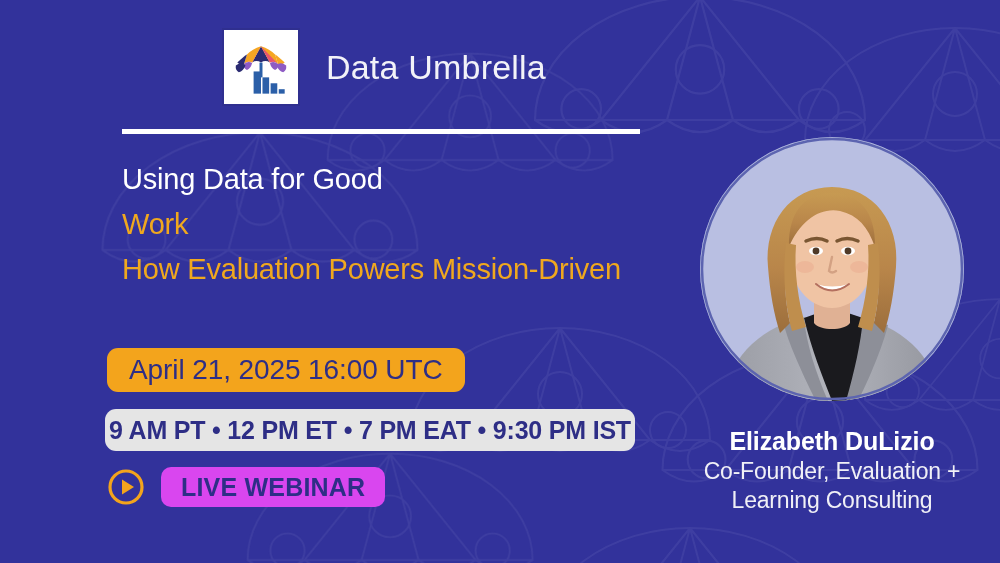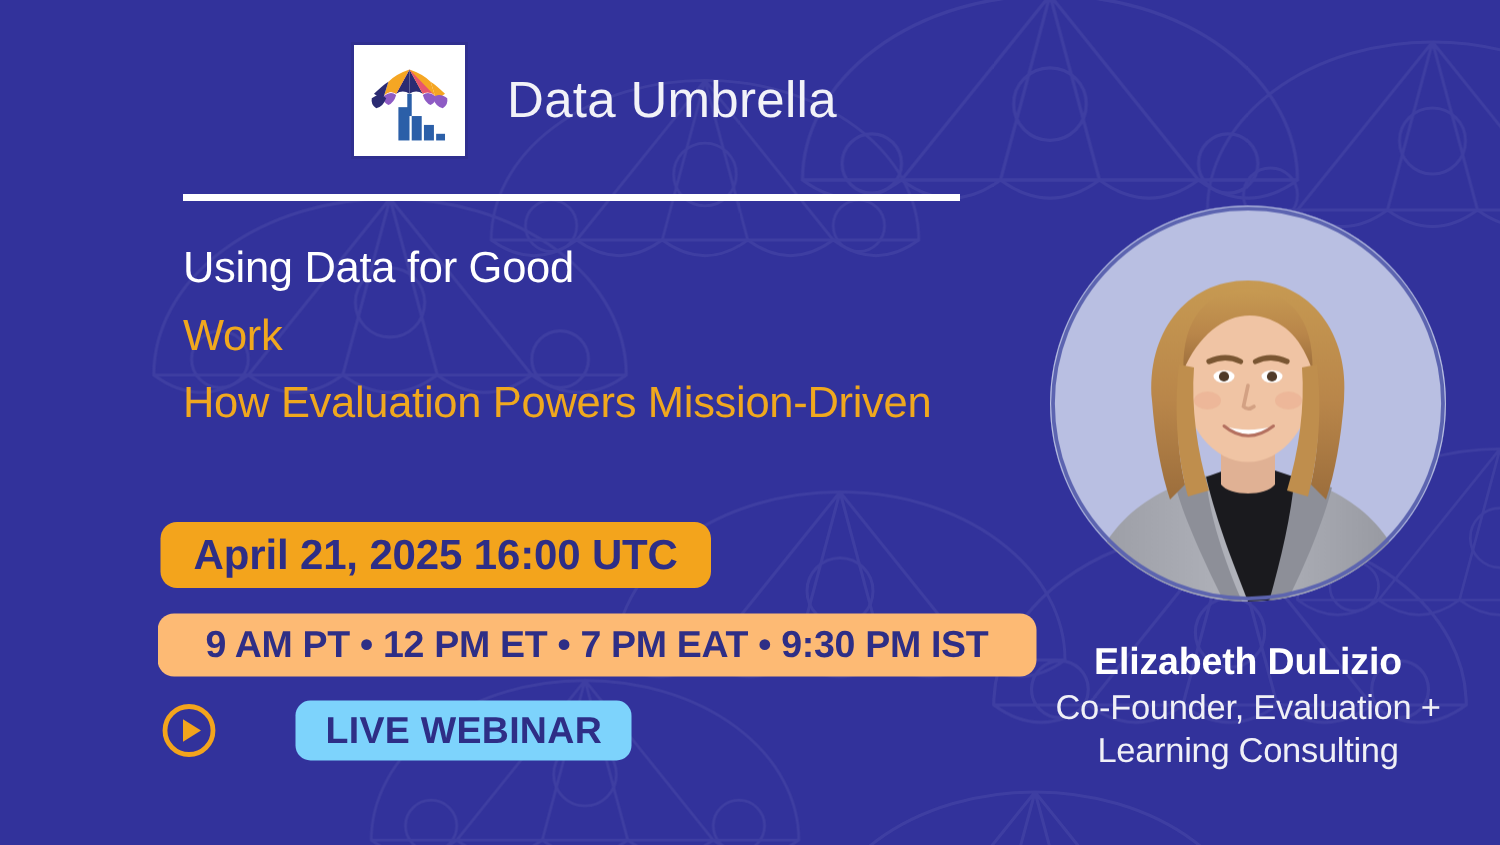--- a/index.html
+++ b/index.html
@@ -21,21 +21,21 @@
   #watermark {
     position: absolute;
     inset: 0;
     z-index: 0;
     pointer-events: none;
   }
 
   
   #brand-row {
     position: absolute;
-    left: 234px;
+    left: 222px;
     top: 28px;
     display: flex;
     align-items: center;
     gap: 26px;
     z-index: 3;
   }
   #brand-logo {
     width: 78px;
     height: 78px;
     background: #FFFFFF;
@@ -85,35 +85,35 @@
     left: 107px;
     top: 348px;
     height: 44px;
     padding: 0 22px;
     display: flex;
     align-items: center;
     background: #F3A41C;
     border-radius: 11px;
     color: #2E2E86;
     font-size: 28px;
-    font-weight: bold;
+    font-weight: normal;
     letter-spacing: -0.1px;
     white-space: nowrap;
     z-index: 3;
     box-sizing: border-box;
   }
   #badge-timezones {
     position: absolute;
     left: 105px;
     top: 409px;
     height: 42px;
-    padding: 0 32px;
-    display: flex;
-    align-items: center;
-    background: #fdba74;
+    padding: 0 4px;
+    display: flex;
+    align-items: center;
+    background: #e5e5e5;
     border-radius: 11px;
     color: #2E2E86;
     font-size: 25px;
     font-weight: bold;
     letter-spacing: -0.2px;
     white-space: nowrap;
     z-index: 3;
     box-sizing: border-box;
   }
 
@@ -126,29 +126,28 @@
     align-items: center;
     gap: 16px;
     z-index: 3;
   }
   #play-icon { display: block; }
   #badge-live {
     height: 40px;
     padding: 0 20px;
     display: flex;
     align-items: center;
-    background: #7dd3fc;
+    background: #d946ef;
     border-radius: 10px;
     color: #2E2E86;
     font-size: 25px;
     font-weight: bold;
     letter-spacing: 0.2px;
     white-space: nowrap;
     box-sizing: border-box;
-    margin-left: 36px;
   }
 
   
   #portrait {
     position: absolute;
     left: 700px;
     top: 137px;
     width: 264px;
     height: 264px;
     border-radius: 50%;

